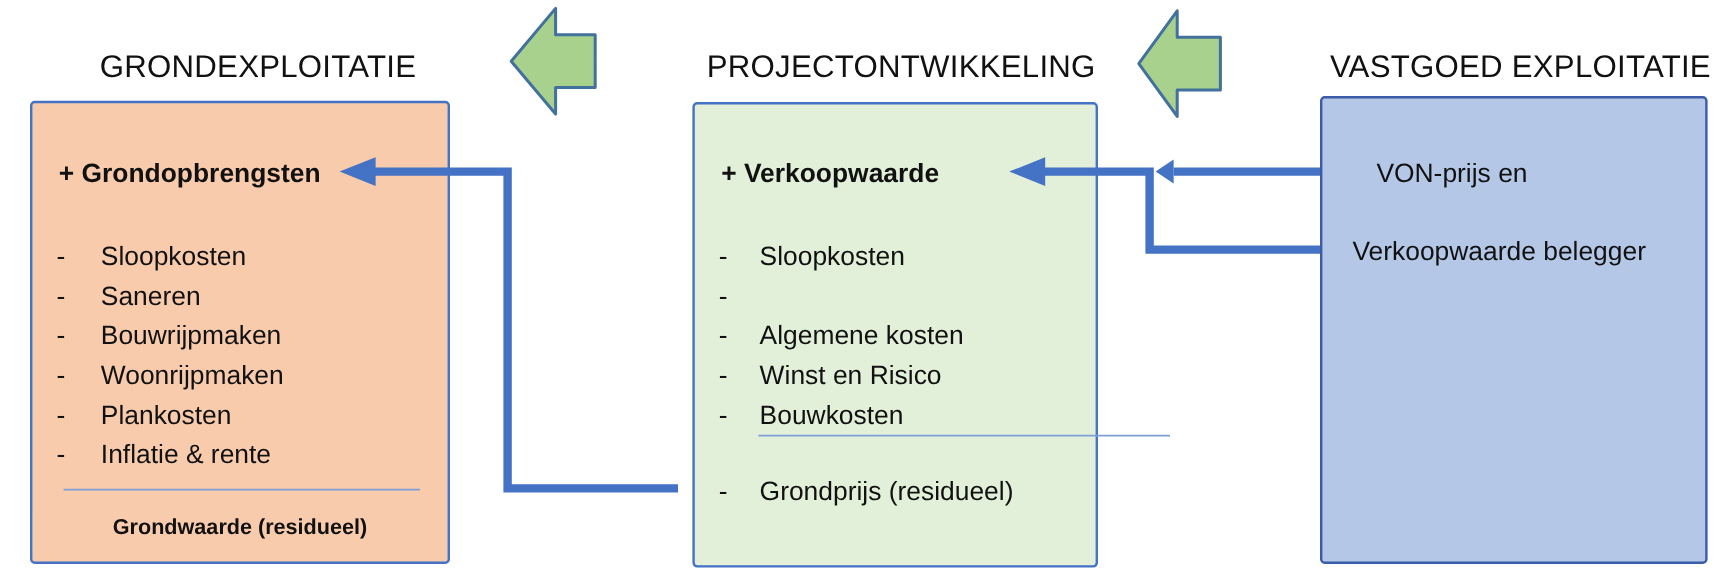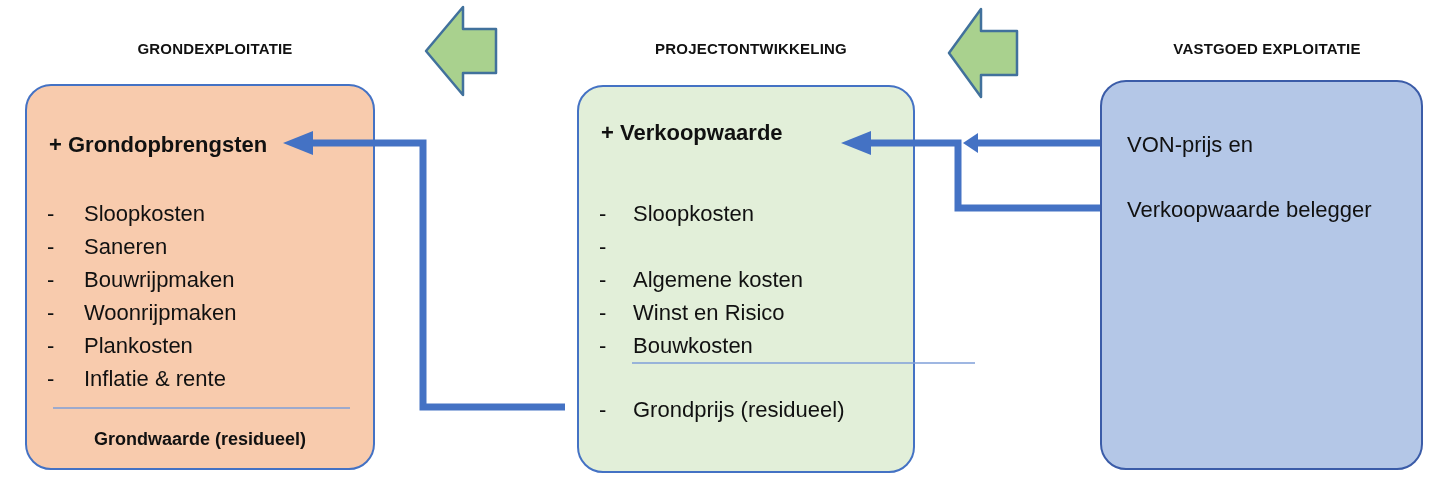--- a/index.html
+++ b/index.html
@@ -1,61 +1,61 @@
 <!DOCTYPE html>
 <html><head>
 <meta charset="utf-8">
 <style>
   html,body { margin:0; padding:0; background:#ffffff; }
   .canvas {
     position:relative; width:1444px; height:488px; background:#ffffff;
     font-family:"Liberation Sans", sans-serif; color:#111111; overflow:hidden;
   }
   .col-title {
-    position:absolute; top:40px; font-weight:bold; font-size:15px;
+    position:absolute; top:40px; font-weight:normal; font-size:26px;
     text-align:center; letter-spacing:0.2px; white-space:nowrap;
   }
   #title-grond    { left:40px;   width:350px; }
   #title-project  { left:581px;  width:340px; }
   #title-vastgoed { left:1107px; width:320px; }
 
   .box {
     position:absolute; box-sizing:border-box;
-    border:2px solid #4472C4; border-radius:26px;
+    border:2px solid #4472C4; border-radius:4px;
   }
   #box-grond    { left:25px;   top:84px; width:350px; height:386px; background:#F8CBAD; }
   #box-project  { left:577px;  top:85px; width:338px; height:388px; background:#E2EFD9; }
   #box-vastgoed { left:1100px; top:80px; width:323px; height:390px; background:#B4C7E7; border-color:#3B5CA8; }
 
   .box-header {
     position:absolute; left:22px; font-weight:bold; font-size:22px;
     line-height:30px; white-space:nowrap;
   }
   #box-grond   .box-header { top:44px; }
-  #box-project .box-header { top:31px;text-align:center; }
+  #box-project .box-header { top:43px;text-align:center; }
 
   .rows { position:absolute; left:20px; right:10px; font-size:22px; }
   #box-grond   .rows { top:111px; }
   #box-project .rows { top:110px; }
   .row  { display:flex; height:33px; line-height:33px; white-space:nowrap; }
   .dash { width:37px; flex:0 0 37px; }
   #box-project .dash { width:34px; flex:0 0 34px; }
 
   .result-row {
     position:absolute; left:20px; top:306px; display:flex;
     font-size:22px; height:33px; line-height:33px; white-space:nowrap;
   }
   .box-footer {
     position:absolute; left:0; right:0; top:338px; text-align:center;
     font-weight:bold; font-size:18px; line-height:30px; white-space:nowrap;
   }
   .plain-line {
     position:absolute; left:25px; font-size:22px; line-height:30px; white-space:nowrap;
   }
-  #vg-line-1 { top:48px; }
+  #vg-line-1 { top:48px;margin-left:20px; }
   #vg-line-2 { top:113px; }
 
   .overlay { position:absolute; left:0; top:0; pointer-events:none; }
 </style>
 </head>
 <body>
 
 <div class="canvas">
 
   <div class="col-title" id="title-grond">GRONDEXPLOITATIE</div>

